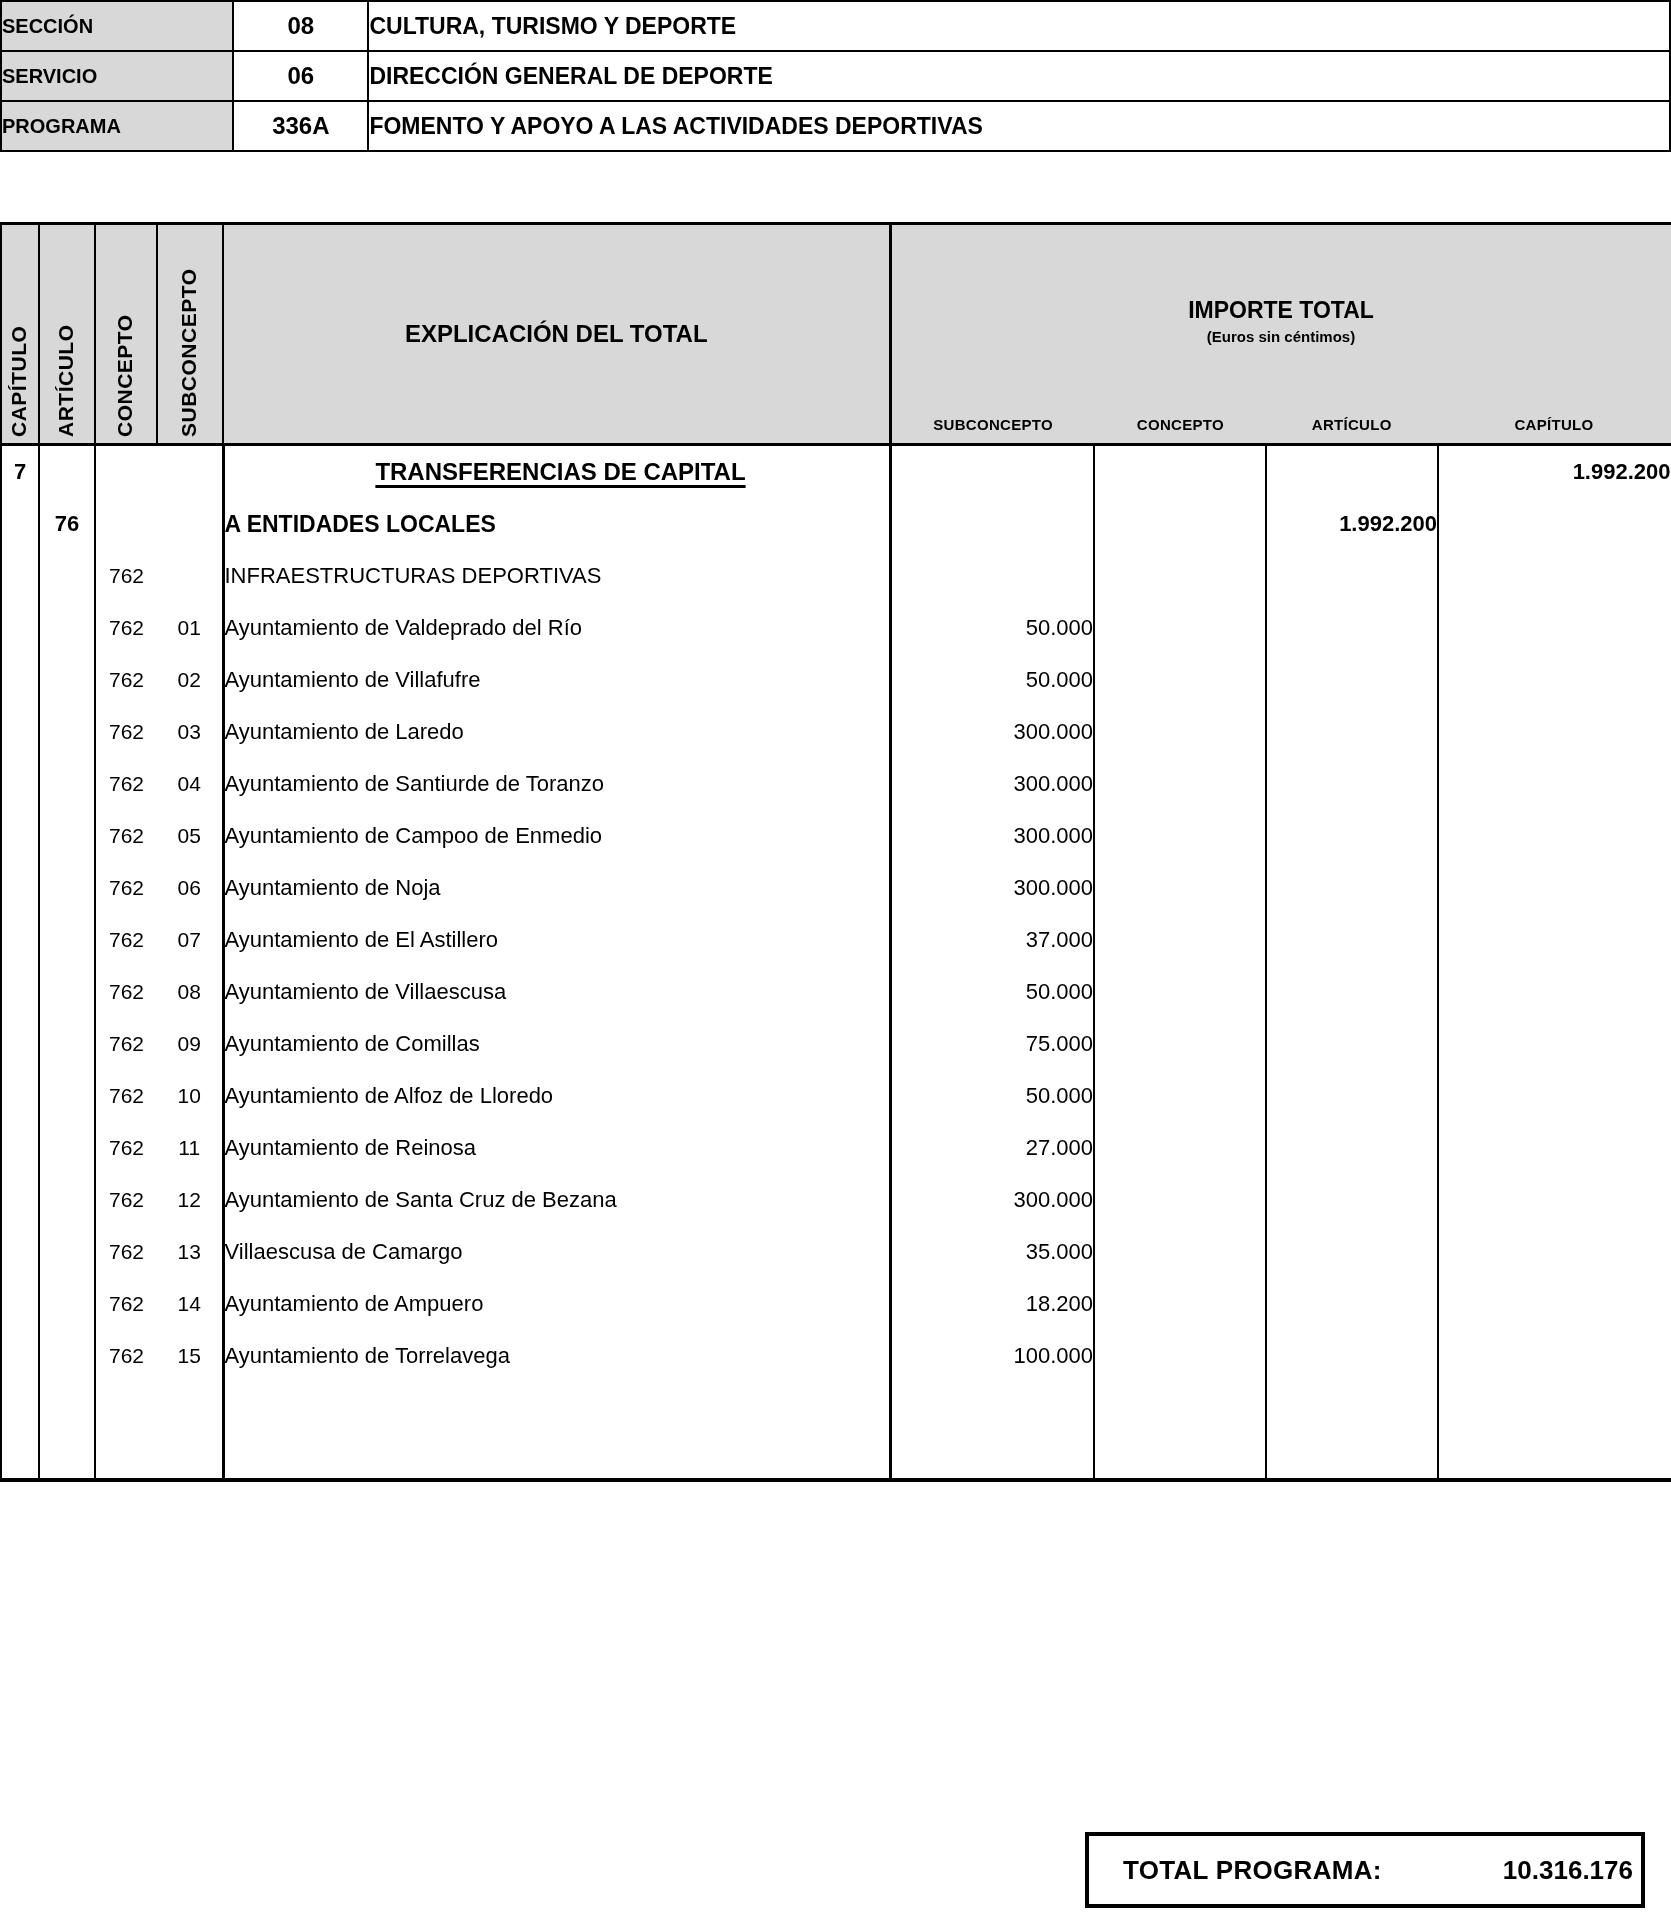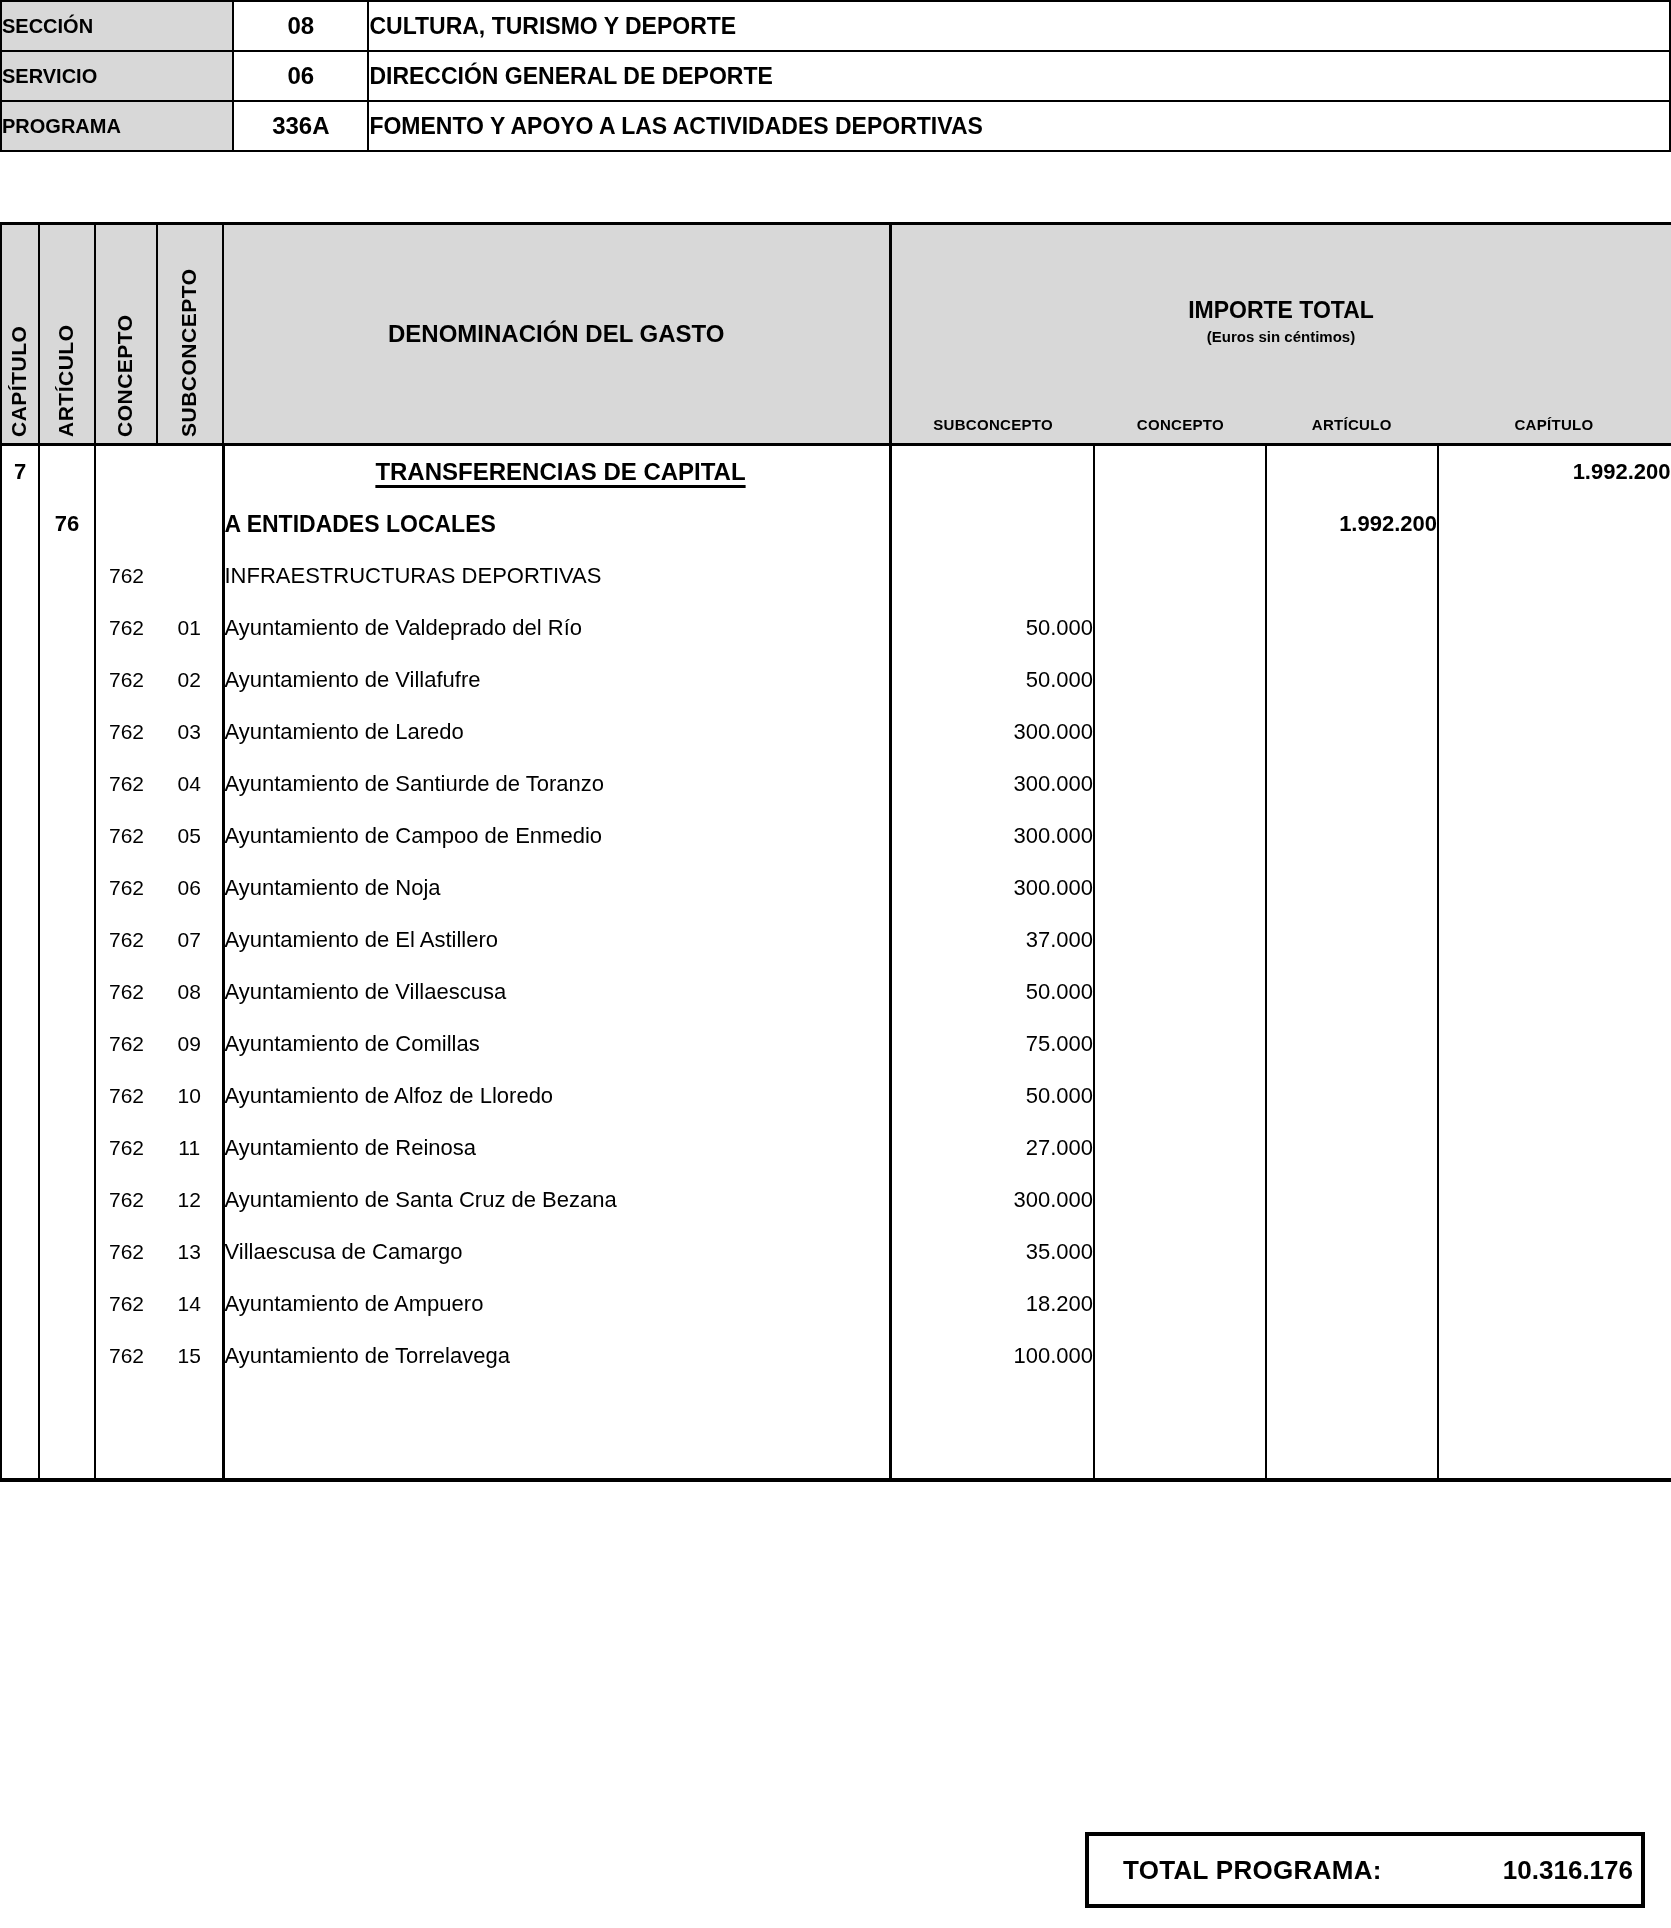--- a/index.html
+++ b/index.html
@@ -294,21 +294,21 @@
         </th>
         <th class="th-rot">
           <div class="rot-inner">ARTÍCULO</div>
         </th>
         <th class="th-rot">
           <div class="rot-inner">CONCEPTO</div>
         </th>
         <th class="th-rot">
           <div class="rot-inner">SUBCONCEPTO</div>
         </th>
-        <th class="th-exp">DENOMINACIÓN DEL GASTO</th>
+        <th class="th-exp">EXPLICACIÓN DEL TOTAL</th>
         <th class="th-imp" colspan="4">
           <div class="imp-stack">
             <div class="imp-title">IMPORTE TOTAL</div>
             <div class="imp-sub">(Euros sin céntimos)</div>
             <div class="imp-cols">
               <div class="ic-sub">SUBCONCEPTO</div>
               <div class="ic-con">CONCEPTO</div>
               <div class="ic-art">ARTÍCULO</div>
               <div class="ic-cap">CAPÍTULO</div>
             </div>

